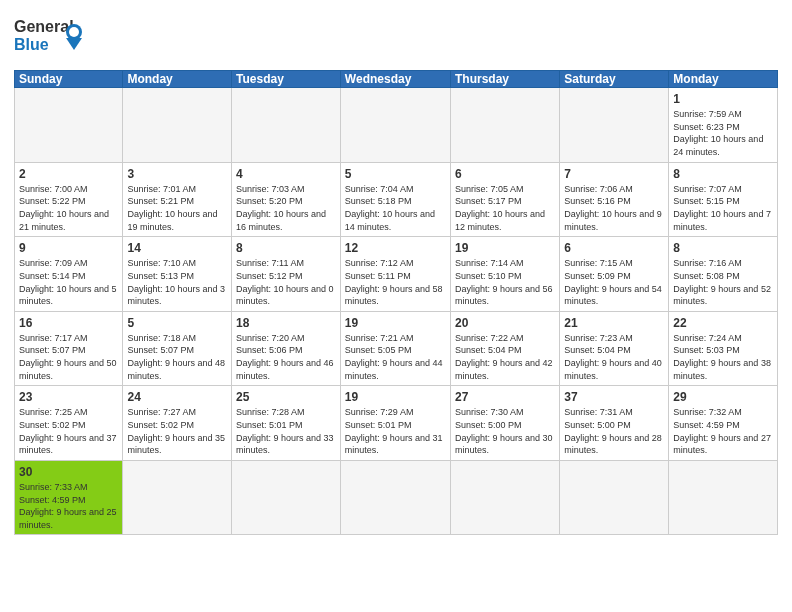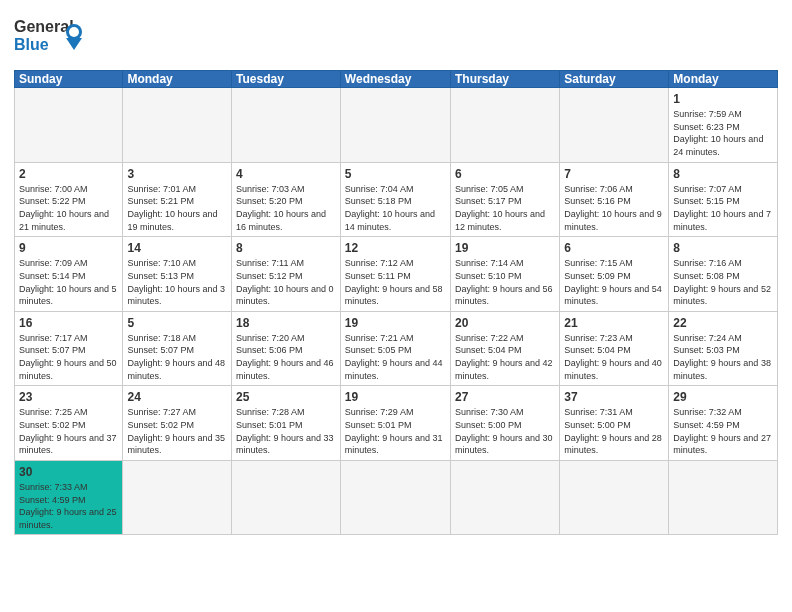--- a/index.html
+++ b/index.html
@@ -61,21 +61,21 @@
       min-height: 70px;
       background: #fff;
       font-size: 9.5px;
       color: #333;
       line-height: 1.35;
     }
     .calendar td.empty {
       background: #f5f5f5;
     }
     .calendar td.last-row {
-      background: #14b8a6;
+      background: #84cc16;
     }
     .day-number {
       font-size: 12px;
       font-weight: bold;
       color: #333;
       display: block;
       margin-bottom: 1px;
     }
     .day-info {
       font-size: 9px;

